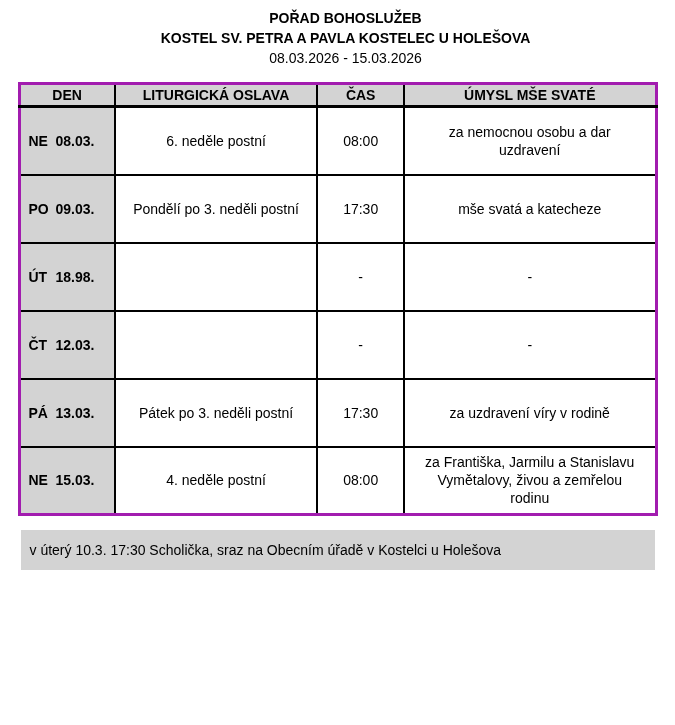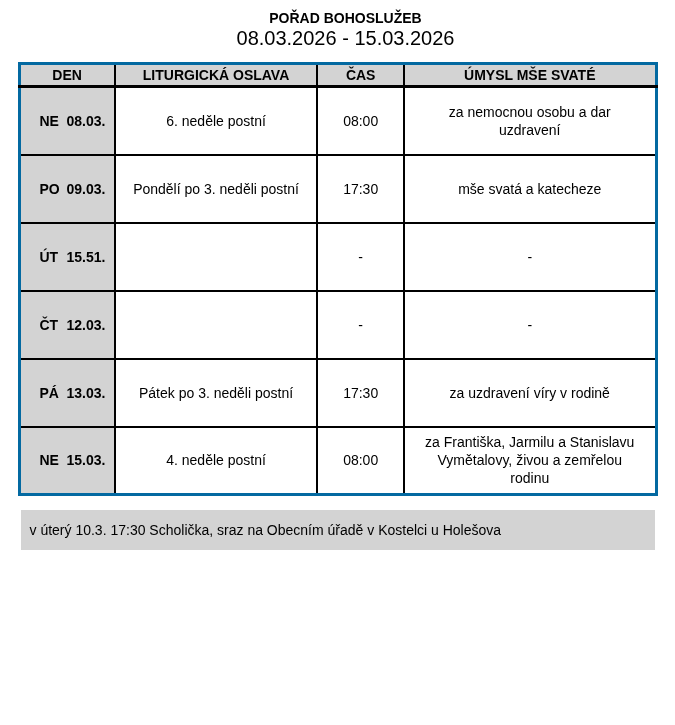--- a/index.html
+++ b/index.html
@@ -18,30 +18,30 @@
     text-align: center;
     padding-top: 8px;
     margin-left: 16px;
   }
   .doc-title, .doc-subtitle {
     font-size: 14px;
     font-weight: bold;
     line-height: 20px;
   }
   .doc-daterange {
-    font-size: 20px;
+    font-size: 14px;
     font-weight: normal;
     line-height: 20px;
   }
   table.schedule {
     border-collapse: collapse;
     table-layout: fixed;
     width: 640px;
     margin: 14px auto 0 auto;
-    border: 3px solid #0369a1;
+    border: 3px solid #a21caf;
   }
   table.schedule th,
   table.schedule td {
     border: 2px solid #000000;
     font-size: 14px;
     overflow: hidden;
   }
   table.schedule thead th {
     background: #d3d3d3;
     font-weight: bold;
@@ -50,21 +50,21 @@
     padding: 1px 2px;
     border-bottom: 3px solid #000000;
   }
   table.schedule tbody tr {
     height: 68px;
   }
   td.day-cell {
     background: #d3d3d3;
     font-weight: bold;
     text-align: left;
-    padding-left: 19px;
+    padding-left: 8px;
     vertical-align: middle;
   }
   .day-abbr {
     display: inline-block;
     min-width: 27px;
   }
   td.celebration-cell,
   td.time-cell,
   td.intention-cell {
     text-align: center;
@@ -90,20 +90,21 @@
     align-items: center;
     padding-left: 9px;
     font-size: 14px;
   }
 </style>
 </head>
 <body>
 
 <div class="doc-header">
   <div class="doc-title">POŘAD BOHOSLUŽEB</div>
+  <div class="doc-subtitle">KOSTEL SV. PETRA A PAVLA KOSTELEC U HOLEŠOVA</div>
   <div class="doc-daterange">08.03.2026 - 15.03.2026</div>
 </div>
 
 <table class="schedule">
   <colgroup>
     <col class="col-day">
       <col class="col-celebration">
       <col class="col-time">
       <col class="col-intention">
   </colgroup>
@@ -123,21 +124,21 @@
       <td class="intention-cell">za nemocnou osobu a dar
 uzdravení</td>
     </tr>
     <tr>
       <td class="day-cell"><span class="day-abbr">PO</span><span>09.03.</span></td>
       <td class="celebration-cell">Pondělí po 3. neděli postní</td>
       <td class="time-cell">17:30</td>
       <td class="intention-cell">mše svatá a katecheze</td>
     </tr>
     <tr>
-      <td class="day-cell"><span class="day-abbr">ÚT</span><span>15.51.</span></td>
+      <td class="day-cell"><span class="day-abbr">ÚT</span><span>18.98.</span></td>
       <td class="celebration-cell"></td>
       <td class="time-cell">-</td>
       <td class="intention-cell">-</td>
     </tr>
     <tr>
       <td class="day-cell"><span class="day-abbr">ČT</span><span>12.03.</span></td>
       <td class="celebration-cell"></td>
       <td class="time-cell">-</td>
       <td class="intention-cell">-</td>
     </tr>

